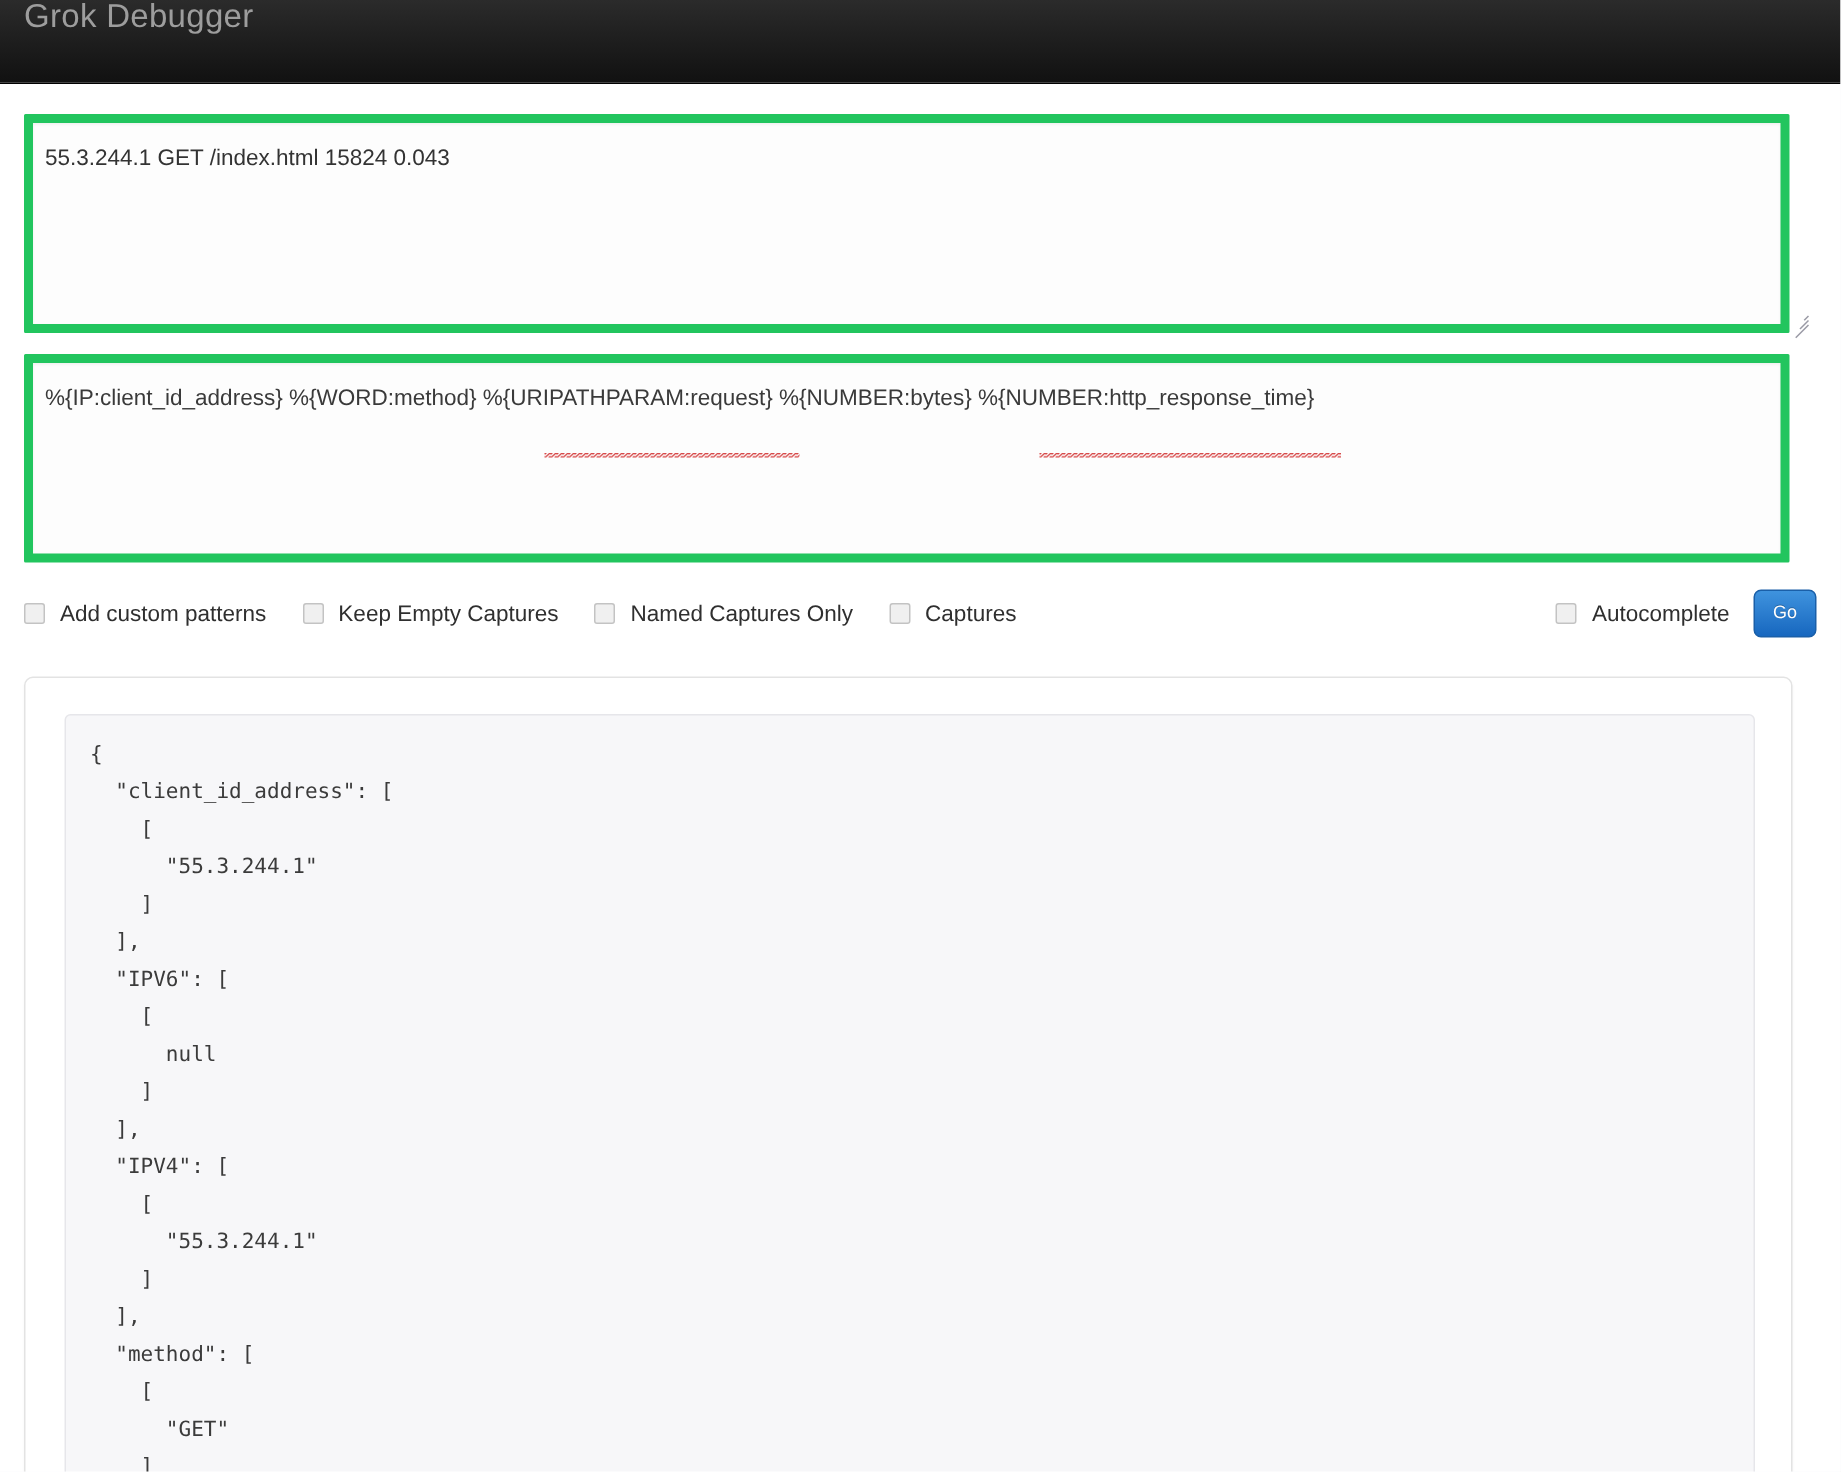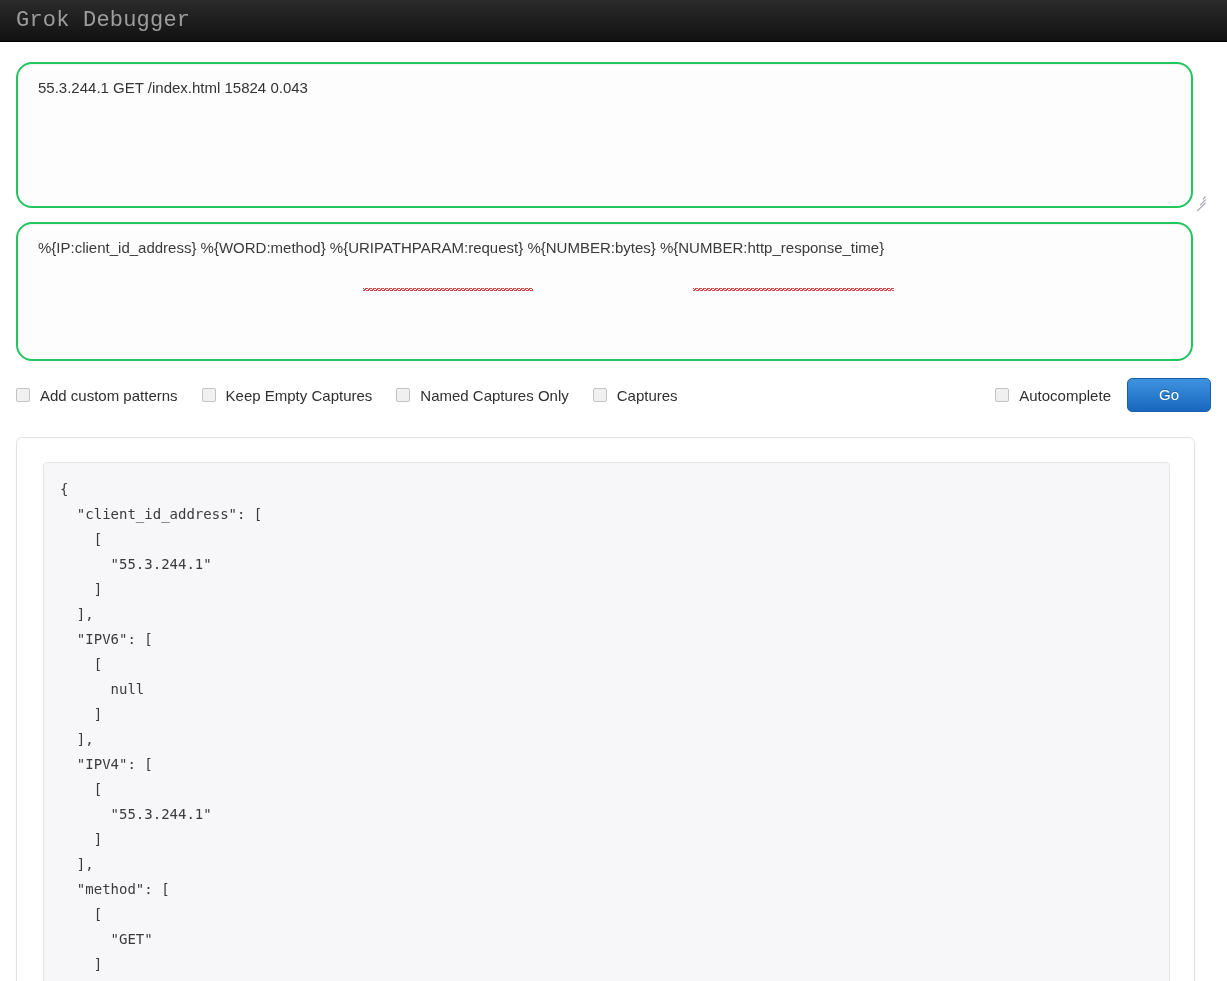--- a/index.html
+++ b/index.html
@@ -7,27 +7,26 @@
     margin: 0; padding: 0;
     width: 1227px; height: 981px;
     background: #ffffff;
     font-family: "Liberation Sans", sans-serif;
     overflow: hidden;
   }
 
   
   .navbar {
     position: relative;
-    height: 42px;
+    height: 56px;
     width: 100%;
     background: linear-gradient(to bottom, #2b2b2b 0%, #111111 100%);
     display: flex;
-    align-items: center;
+    align-items: flex-start;
     border-bottom: 1px solid #000;
-    font-family: Liberation Mono, monospace;
   }
   .brand {
     display: flex;
     align-items: center;
     padding: 0 18px 0 16px;
     font-size: 22px;
     color: #9d9d9d;
     letter-spacing: 0.2px;
     line-height: 1;
     white-space: nowrap;
@@ -58,28 +57,28 @@
   .content {
     padding: 0 16px;
   }
 
   .ta-wrap { position: relative; }
 
   textarea.field {
     display: block;
     width: 1177px;
     margin-top: 20px;
-    padding: 13px 20px;
+    padding: 13px 8px;
     font-family: "Liberation Sans", sans-serif;
     font-size: 15px;
     line-height: 1.45;
     color: #333333;
     background: #fdfdfd;
-    border: 2px solid #22c55e;
-    border-radius: 16px;
+    border: 6px solid #22c55e;
+    border-radius: 1px;
     box-shadow: inset 0 1px 2px rgba(0,0,0,0.06);
     resize: none;
     outline: none;
     overflow: hidden;
     white-space: pre;
   }
   #sample-input { height: 146px; }
   #pattern-input {
     height: 139px;
     margin-top: 14px;
@@ -158,22 +157,22 @@
     margin-right: 10px;
   }
   .opt-label {
     font-size: 15px;
     color: #2f2f2f;
   }
   .spacer { flex: 1 1 auto; }
 
   .go-btn {
     margin-left: 16px;
-    padding: 8px 31px;
-    font-size: 15px;
+    padding: 8px 12px;
+    font-size: 12px;
     font-family: "Liberation Sans", sans-serif;
     color: #ffffff;
     background: linear-gradient(to bottom, #3f93de 0%, #1767bf 100%);
     border: 1px solid #1a5fa8;
     border-radius: 5px;
     cursor: pointer;
     line-height: 1.1;
     text-shadow: 0 -1px 0 rgba(0,0,0,0.25);
   }
 

